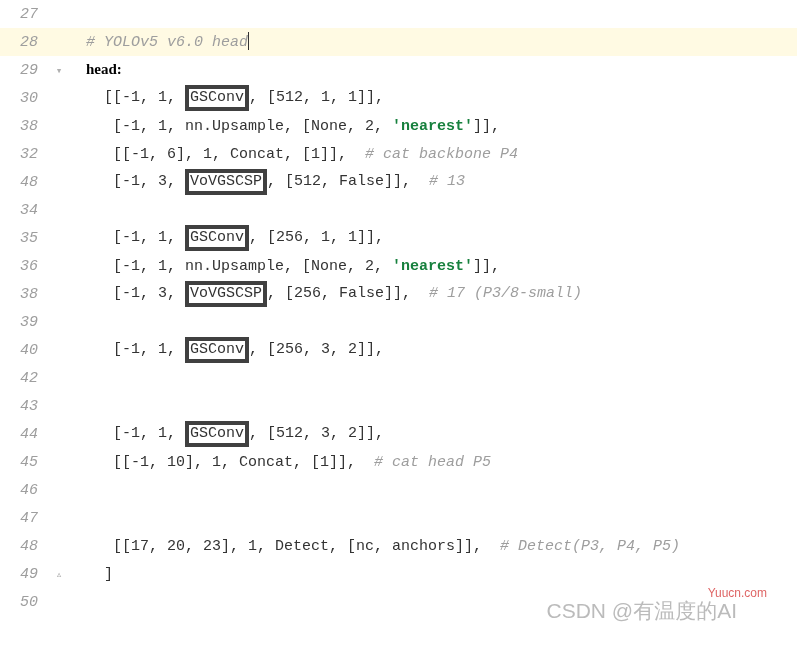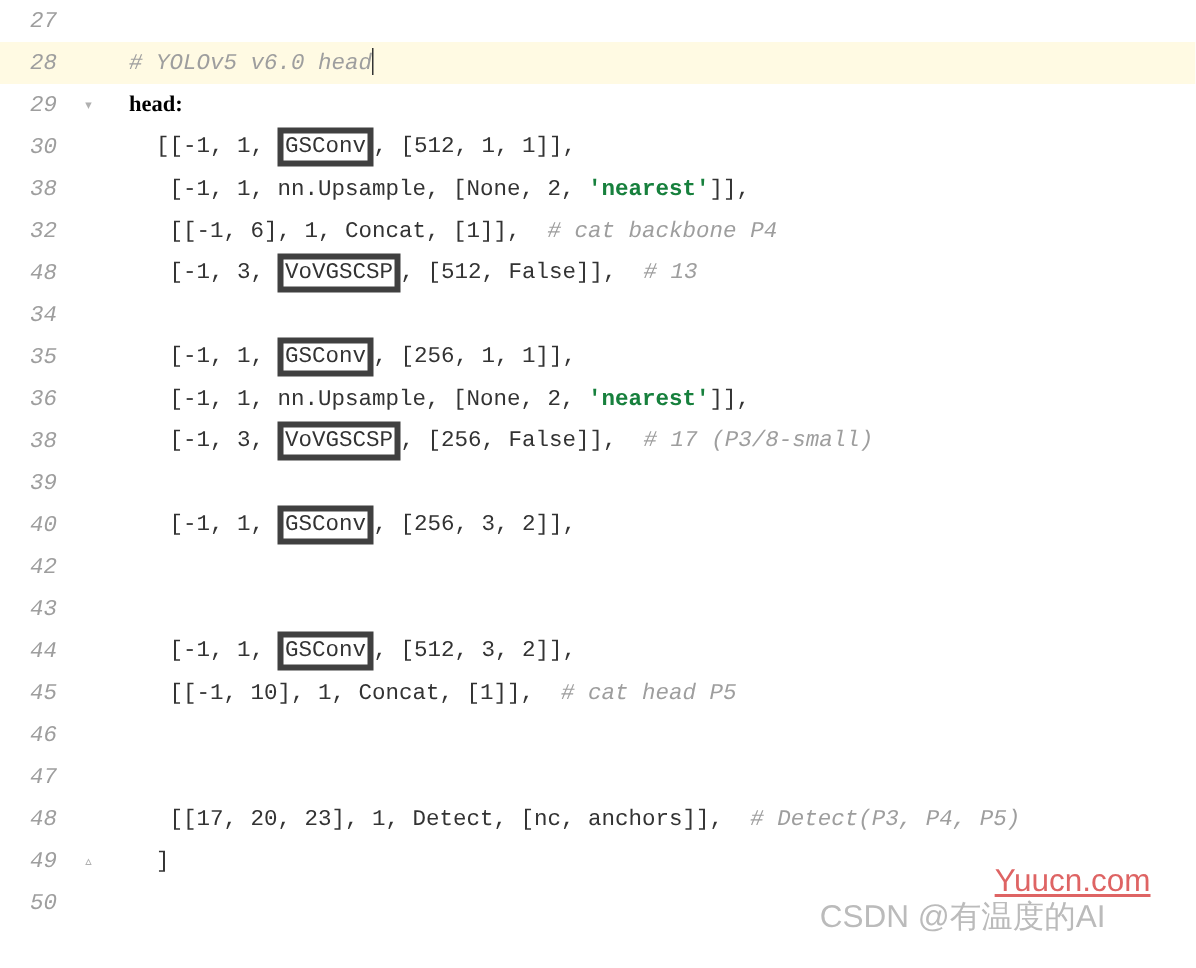--- a/index.html
+++ b/index.html
@@ -68,24 +68,23 @@
       height: 18px;
       background: #333;
       vertical-align: middle;
       margin-bottom: 2px;
     }
     .watermark1 {
       position: absolute;
       right: 30px;
       bottom: 45px;
       font-family: Arial, sans-serif;
-      font-size: 21px;
+      font-size: 12px;
       color: #d94a4a;
       opacity: 0.85;
-      text-decoration: underline;
     }
     .watermark2 {
       position: absolute;
       right: 60px;
       bottom: 20px;
       font-family: Arial, sans-serif;
       font-size: 21px;
       color: #bbbbbb;
     }
   </style>

